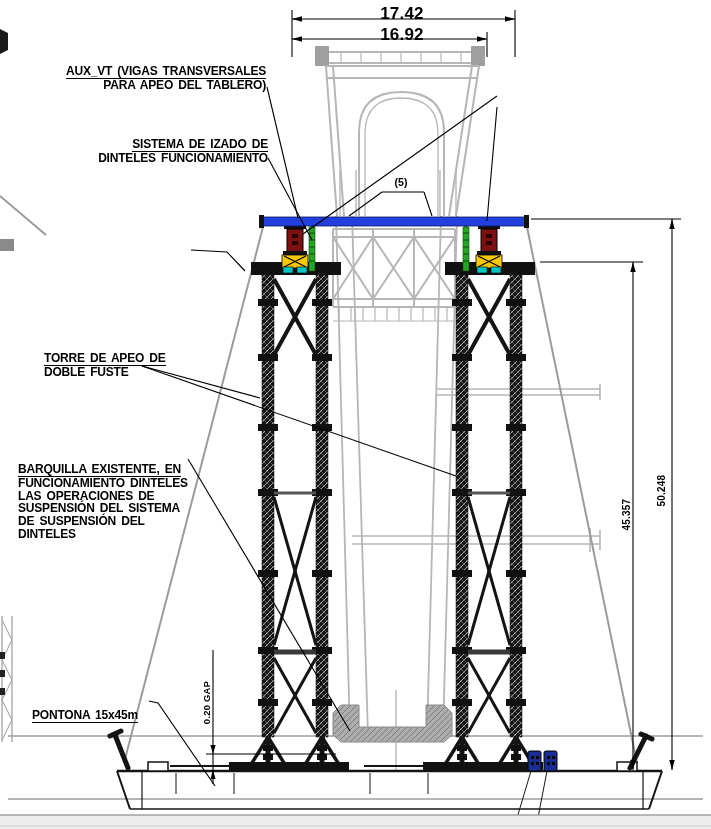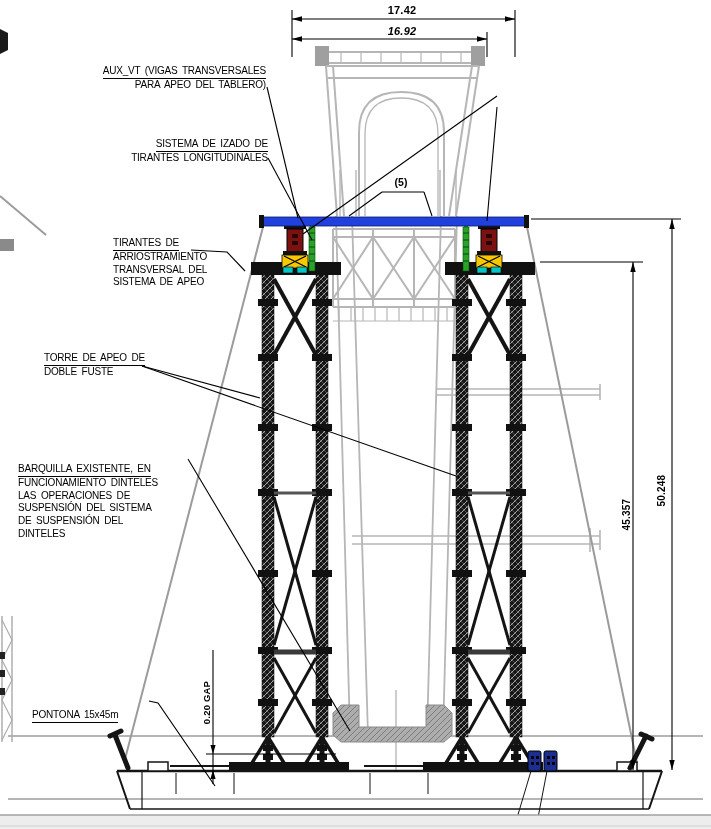--- a/index.html
+++ b/index.html
@@ -1,23 +1,23 @@
 <!DOCTYPE html>
 <html style="--beam-blue: #2140dd; --jack-red: #7c1210; --jack-yellow: #f7c800; --jack-cyan: #00c6c6; --cable-green: #27a327; --pylon-gray: #b6b6b6; --equipment-blue: #1a2f8f;"><head>
 <meta charset="utf-8">
 <style>
   html,body{margin:0;padding:0;background:#fff;}
   .canvas{position:relative;width:711px;height:829px;background:#ffffff;overflow:hidden;
           font-family:"Liberation Sans", sans-serif;}
   svg{position:absolute;left:0;top:0;}
-  .lbl{position:absolute;font-size:10px;font-weight:normal;line-height:12.8px;
+  .lbl{position:absolute;font-size:12px;font-weight:bold;line-height:12.8px;
        letter-spacing:-0.2px;word-spacing:2px;color:#000;white-space:nowrap;}
   .ra{text-align:right;}
   .u{display:inline-block;border-bottom:1.3px solid #000;}
-  .dim{position:absolute;font-size:11px;font-weight:bold;color:#000;text-align:center;
+  .dim{position:absolute;font-size:17px;font-weight:bold;color:#000;text-align:center;
        letter-spacing:0.2px;}
   .rot{transform:rotate(-90deg);font-size:10px;}
   .ref{position:absolute;font-size:10.5px;font-weight:bold;color:#000;text-align:center;}
   
   .blue{fill:var(--beam-blue,#2140dd);}
   .jred{fill:var(--jack-red,#7c1210);}
   .jyel{fill:var(--jack-yellow,#f7c800);}
   .jcyn{fill:var(--jack-cyan,#00c6c6);}
   .jgrn{fill:var(--cable-green,#27a327);}
   .gry{stroke:var(--pylon-gray,#b6b6b6);}
@@ -333,30 +333,24 @@
   </g>
 </svg>
 
 <div class="lbl ra" style="left:58px;top:65px;width:208px;">
   <span class="u">AUX_VT (VIGAS TRANSVERSALES</span><br>
   <span>PARA APEO DEL TABLERO)</span>
 </div>
 
 <div class="lbl ra" style="left:82px;top:138px;width:186px;">
   <span class="u">SISTEMA DE IZADO DE</span><br>
-  <span>TIRANTES LONGITUDINALES</span>
-</div>
-
-
-<div class="lbl" style="left:113px;top:237px;width:150px;">
-  <span class="u">TIRANTES DE</span><br>
-  <span>ARRIOSTRAMIENTO</span><br>
-  <span>TRANSVERSAL DEL</span><br>
-  <span>SISTEMA DE APEO</span>
-</div>
+  <span>DINTELES FUNCIONAMIENTO</span>
+</div>
+
+
 
 <div class="lbl" style="left:28px;top:352px;width:160px;margin-left:16px;">
   <span class="u">TORRE DE APEO DE</span><br>
   <span>DOBLE FUSTE</span>
 </div>
 
 <div class="lbl" style="left:18px;top:446px;width:190px;margin-top:17px;">
   <span class="u">BARQUILLA EXISTENTE, EN</span><br>
   <span>FUNCIONAMIENTO DINTELES</span><br>
   <span>LAS OPERACIONES DE</span><br>
@@ -365,18 +359,18 @@
   <span>DINTELES</span>
 </div>
 
 <div class="lbl" style="left:32px;top:689px;margin-top:20px;">
   <span class="u">PONTONA 15x45m</span>
 </div>
 
 <div class="ref" style="left:378px;top:176px;width:46px;">(5)</div>
 
 <div class="dim" style="left:372px;top:4px;width:60px;">17.42</div>
-<div class="dim" style="left:372px;top:25px;width:60px;font-style:italic;">16.92</div>
+<div class="dim" style="left:372px;top:25px;width:60px;">16.92</div>
 <div class="dim rot" style="left:631px;top:485px;width:60px;">50.248</div>
 <div class="dim rot" style="left:596px;top:509px;width:60px;">45.357</div>
 <div class="dim rot" style="left:174px;top:697px;width:64px;font-size:9.5px;">0.20 GAP</div>
 
 </div>
 
 </body></html>

